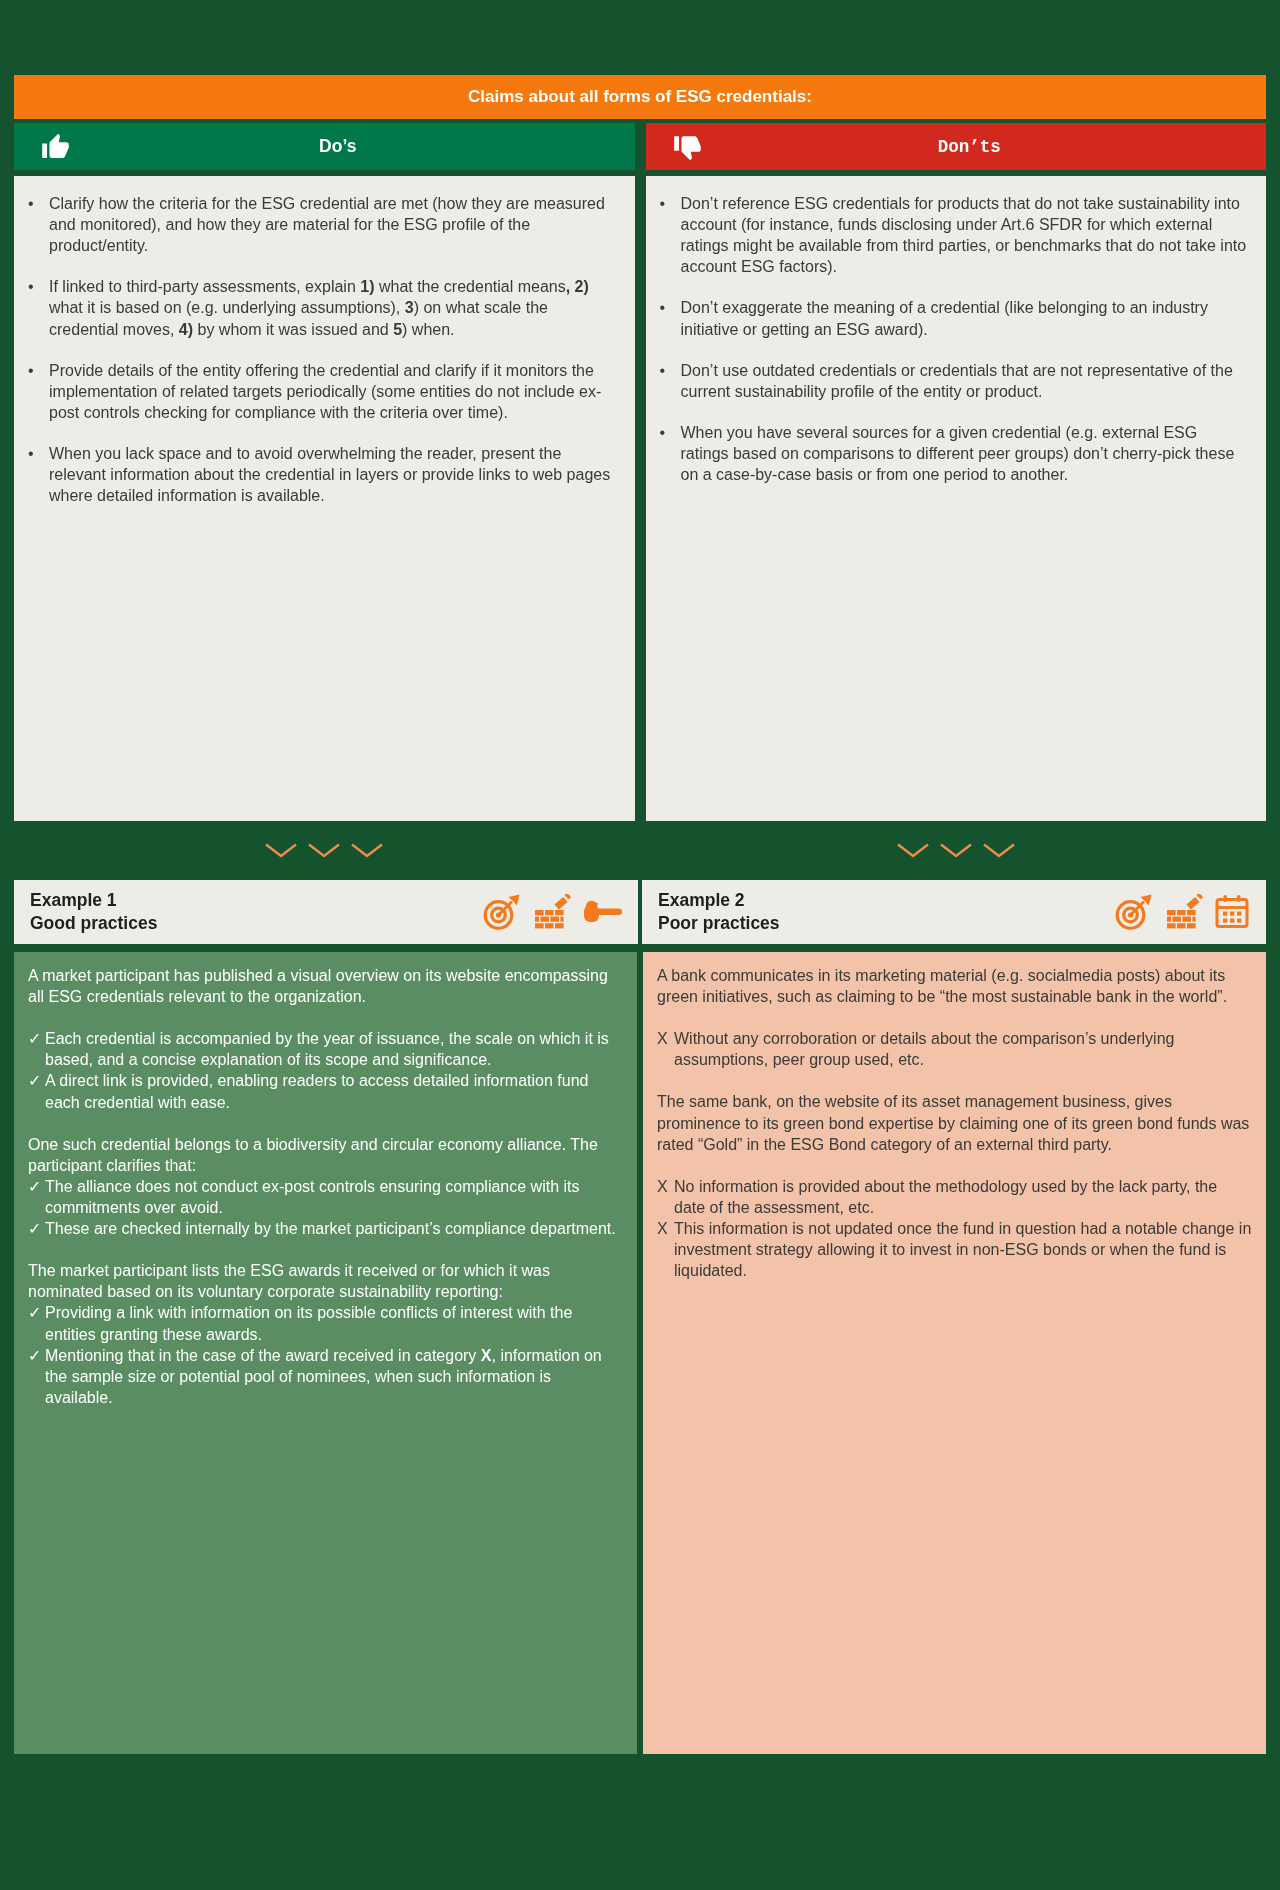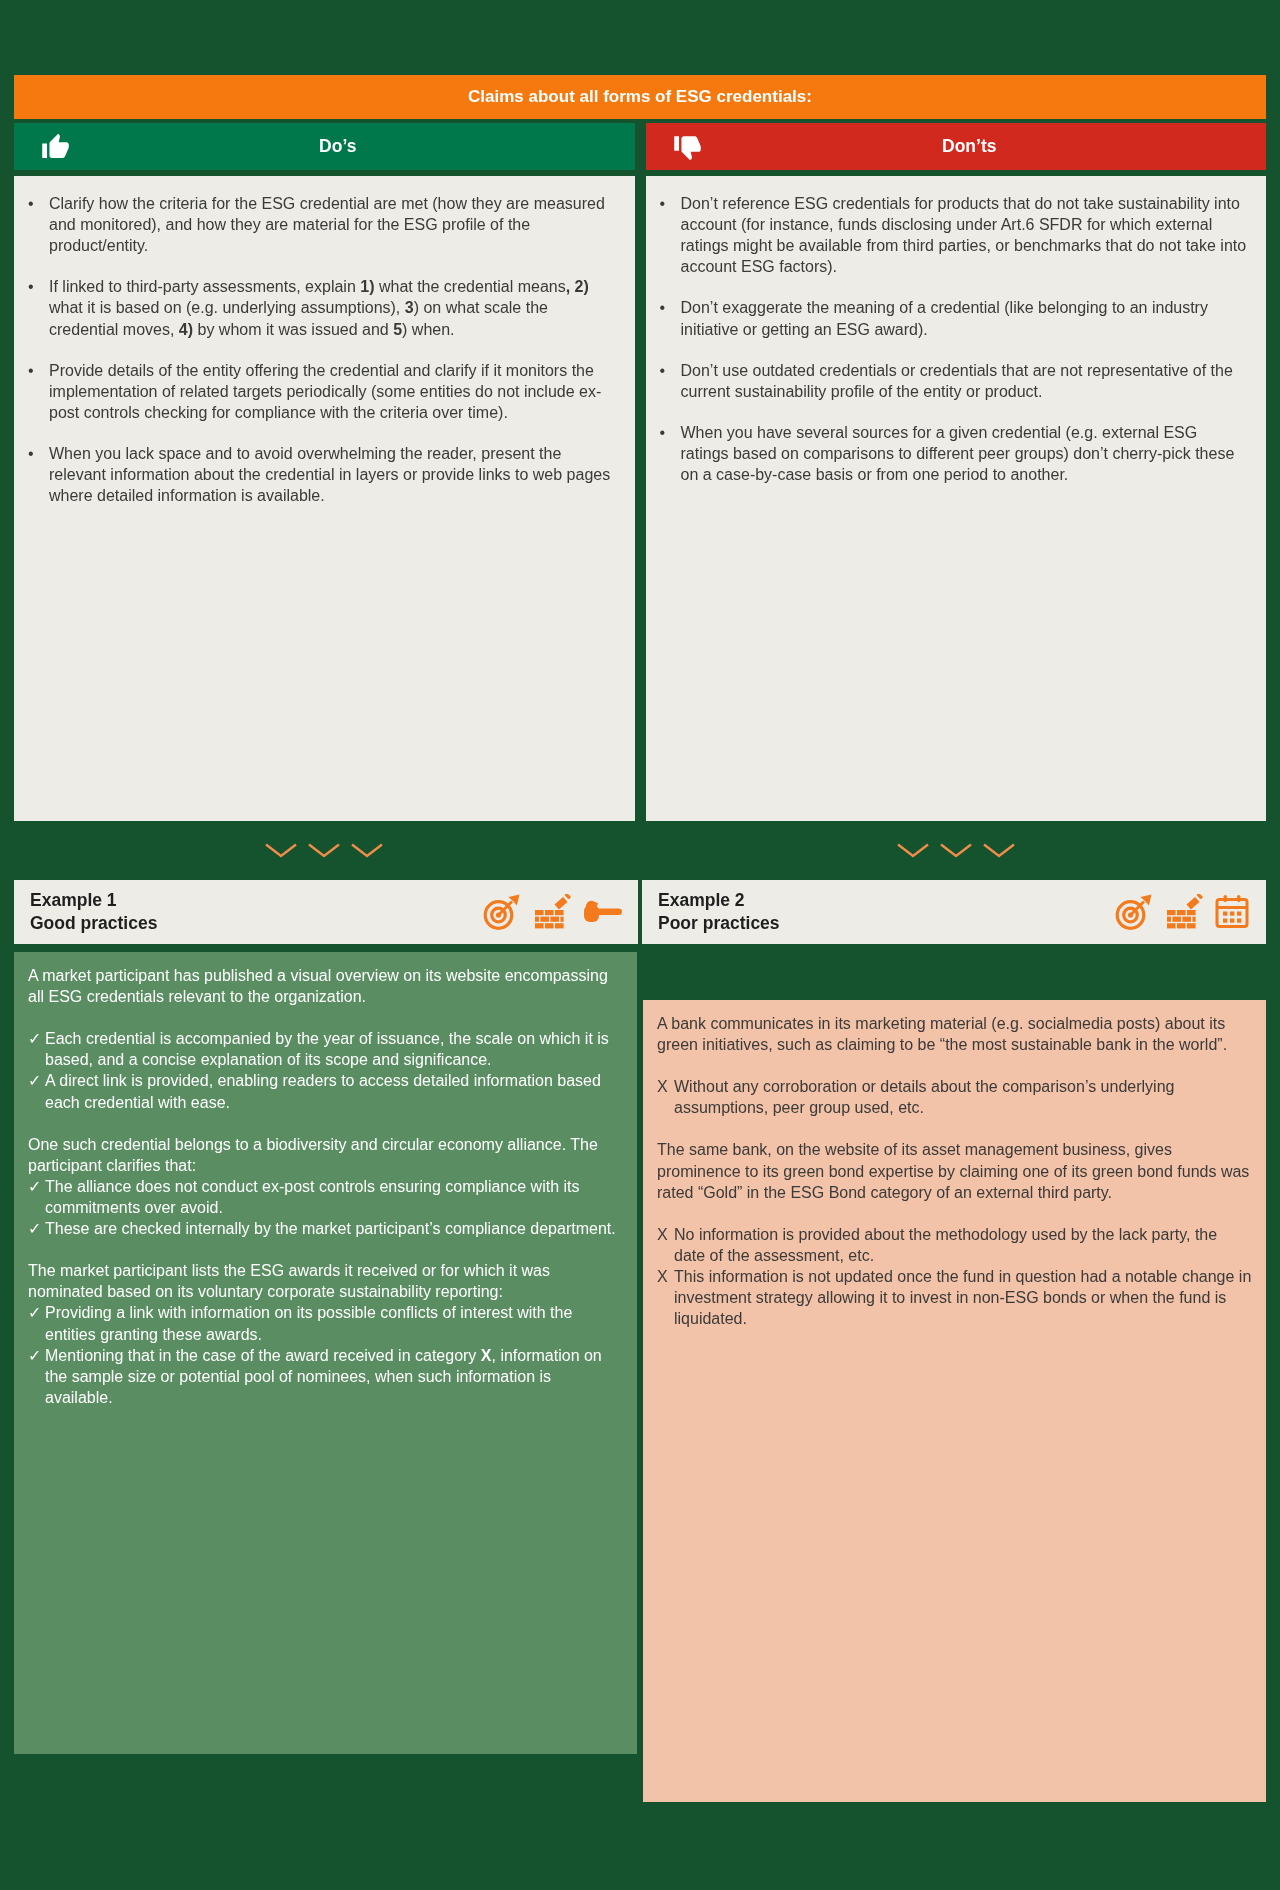--- a/index.html
+++ b/index.html
@@ -11,41 +11,41 @@
   body{background:#fff;font-family:"Liberation Sans",sans-serif;}
   .page{position:relative;width:1280px;height:1890px;background:#14532d;overflow:hidden;}
   .content{margin:0 14px;}
   .banner{margin-top:75px;height:44px;background:var(--orange);color:#fff;
     font-weight:bold;font-size:17px;display:flex;align-items:center;justify-content:center;margin-bottom:4px;}
   .cols{display:flex;gap:11px;}
   .col{flex:1;display:flex;flex-direction:column;min-width:0;}
   .col-header{height:47px;display:flex;align-items:center;position:relative;color:#fff;
     font-weight:bold;font-size:17.5px;margin-bottom:6px;padding-left:27px;}
   .col-header.green{background:var(--green_dark);}
-  .col-header.red{background:var(--red);}
+  .col-header.red{background:var(--red);font-family:Liberation Mono, monospace;}
   .hdr-icon{position:absolute;left:26px;top:50%;transform:translateY(-50%);line-height:0;}
   .hdr-title{flex:1;text-align:center;}
   .col-body{height:645px;background:var(--gray_box);padding:17px 16px 0 14px;color:var(--text_dark);
     font-size:16px;line-height:1.32;}
   .bullet{display:flex;margin-bottom:20px;}
   .bullet .mark{width:21px;flex:none;}
   .bullet .txt{flex:1;padding-right:2px;}
   .chev-row{display:flex;gap:11px;height:59px;align-items:center;}
   .chev-half{flex:1;display:flex;justify-content:center;gap:9px;}
   .chev-half svg{display:block;}
   .ex-heads{display:flex;gap:4px;margin-bottom:8px;}
   .ex-head{flex:1;height:64px;background:var(--gray_box);display:flex;align-items:center;
     justify-content:space-between;padding:0 14px 0 16px;}
   .ex-title{font-weight:bold;font-size:17.5px;line-height:1.3;color:#1F1F1F;}
   .ex-icons{display:flex;gap:10px;align-items:center;}
   .ex-icon{line-height:0;display:block;}
   .ex-bodies{display:flex;gap:6px;}
   .ex-body{flex:1;height:802px;padding:13px 14px 0 14px;font-size:16px;line-height:1.32;min-width:0;}
   .ex-body.good{background:var(--green_box);color:#fff;}
-  .ex-body.poor{background:var(--pink_box);color:var(--text_dark);margin-top:48px;}
+  .ex-body.poor{background:var(--pink_box);color:var(--text_dark);}
   .blk.gap{margin-top:21px;}
   .blk.item{display:flex;}
   .blk.item .mark{width:17px;flex:none;}
   .blk.item .txt{flex:1;}
   b{font-weight:bold;}
 </style>
 </head>
 <body>
 
 <div class="page">
@@ -219,21 +219,21 @@
 
     <div class="ex-bodies">
       <div class="ex-body good">
           <div class="blk para"><span>A market participant has published a visual overview on its website encompassing all ESG credentials relevant to the organization.</span></div>
           <div class="blk check gap item">
             <span class="mark">✓</span>
             <span class="txt"><span>Each credential is accompanied by the year of issuance, the scale on which it is based, and a concise explanation of its scope and significance.</span></span>
           </div>
           <div class="blk check item">
             <span class="mark">✓</span>
-            <span class="txt"><span>A direct link is provided, enabling readers to access detailed information based each credential with ease.</span></span>
+            <span class="txt"><span>A direct link is provided, enabling readers to access detailed information fund each credential with ease.</span></span>
           </div>
           <div class="blk para gap"><span>One such credential belongs to a biodiversity and circular economy alliance. The participant clarifies that:</span></div>
           <div class="blk check item">
             <span class="mark">✓</span>
             <span class="txt"><span>The alliance does not conduct ex-post controls ensuring compliance with its commitments over avoid.</span></span>
           </div>
           <div class="blk check item">
             <span class="mark">✓</span>
             <span class="txt"><span>These are checked internally by the market participant’s compliance department.</span></span>
           </div>

